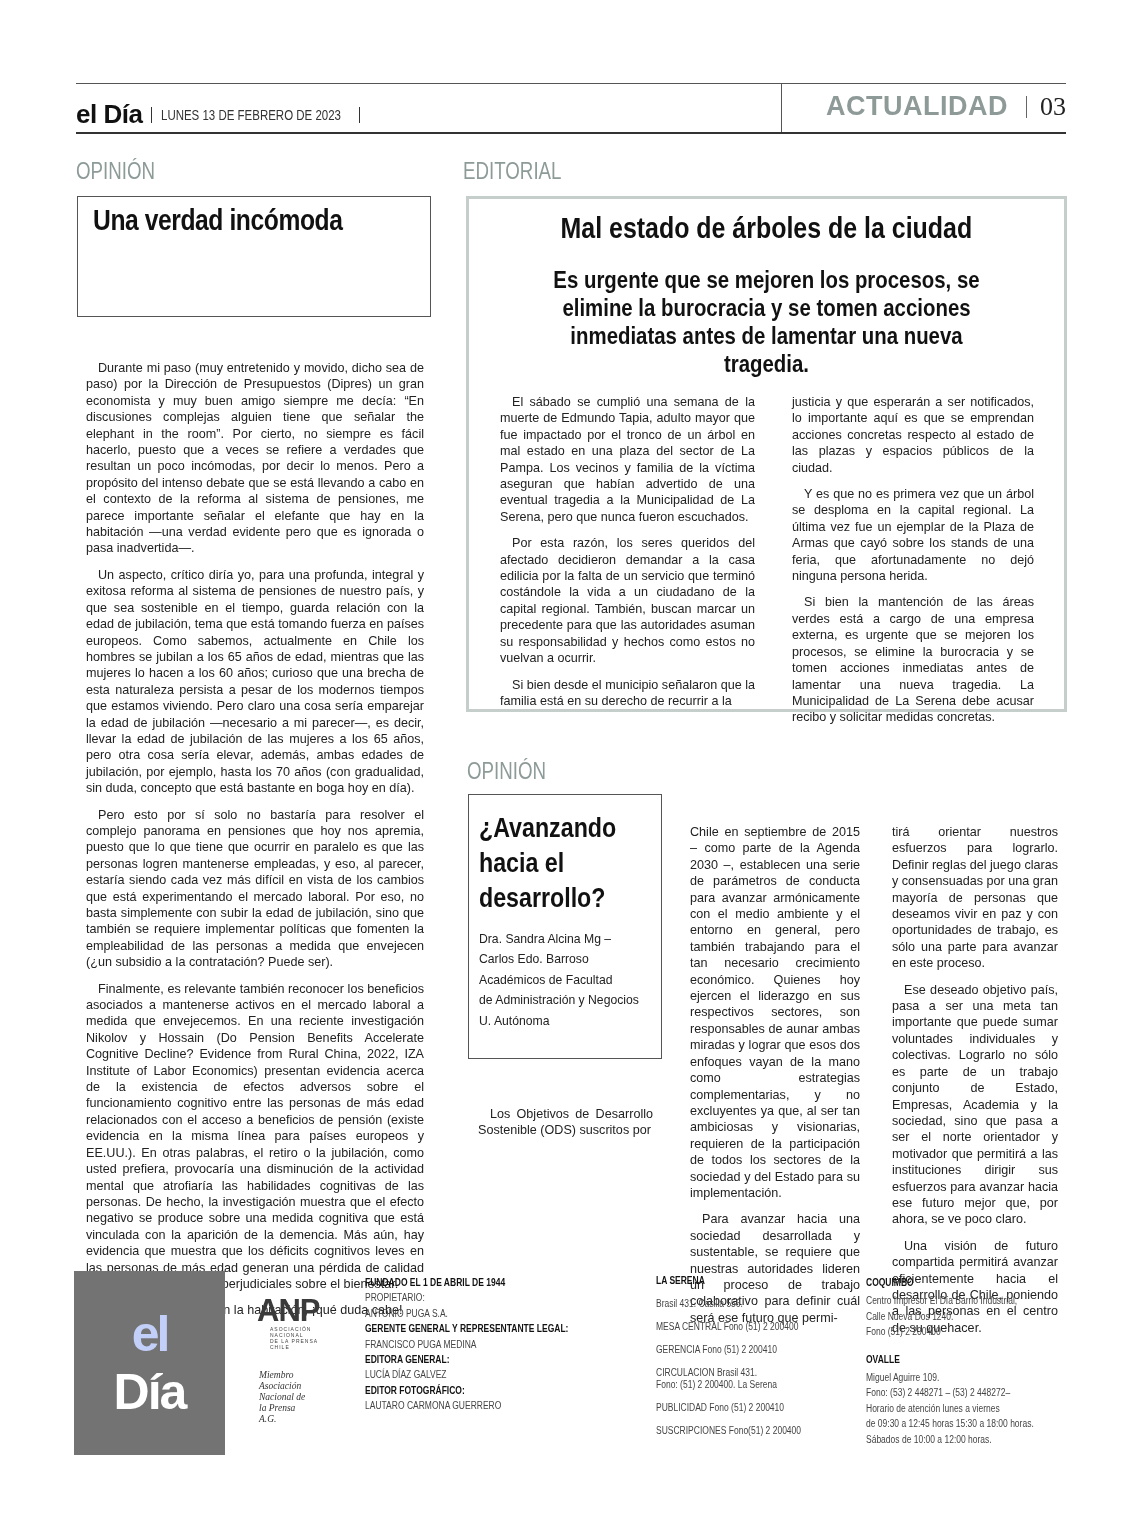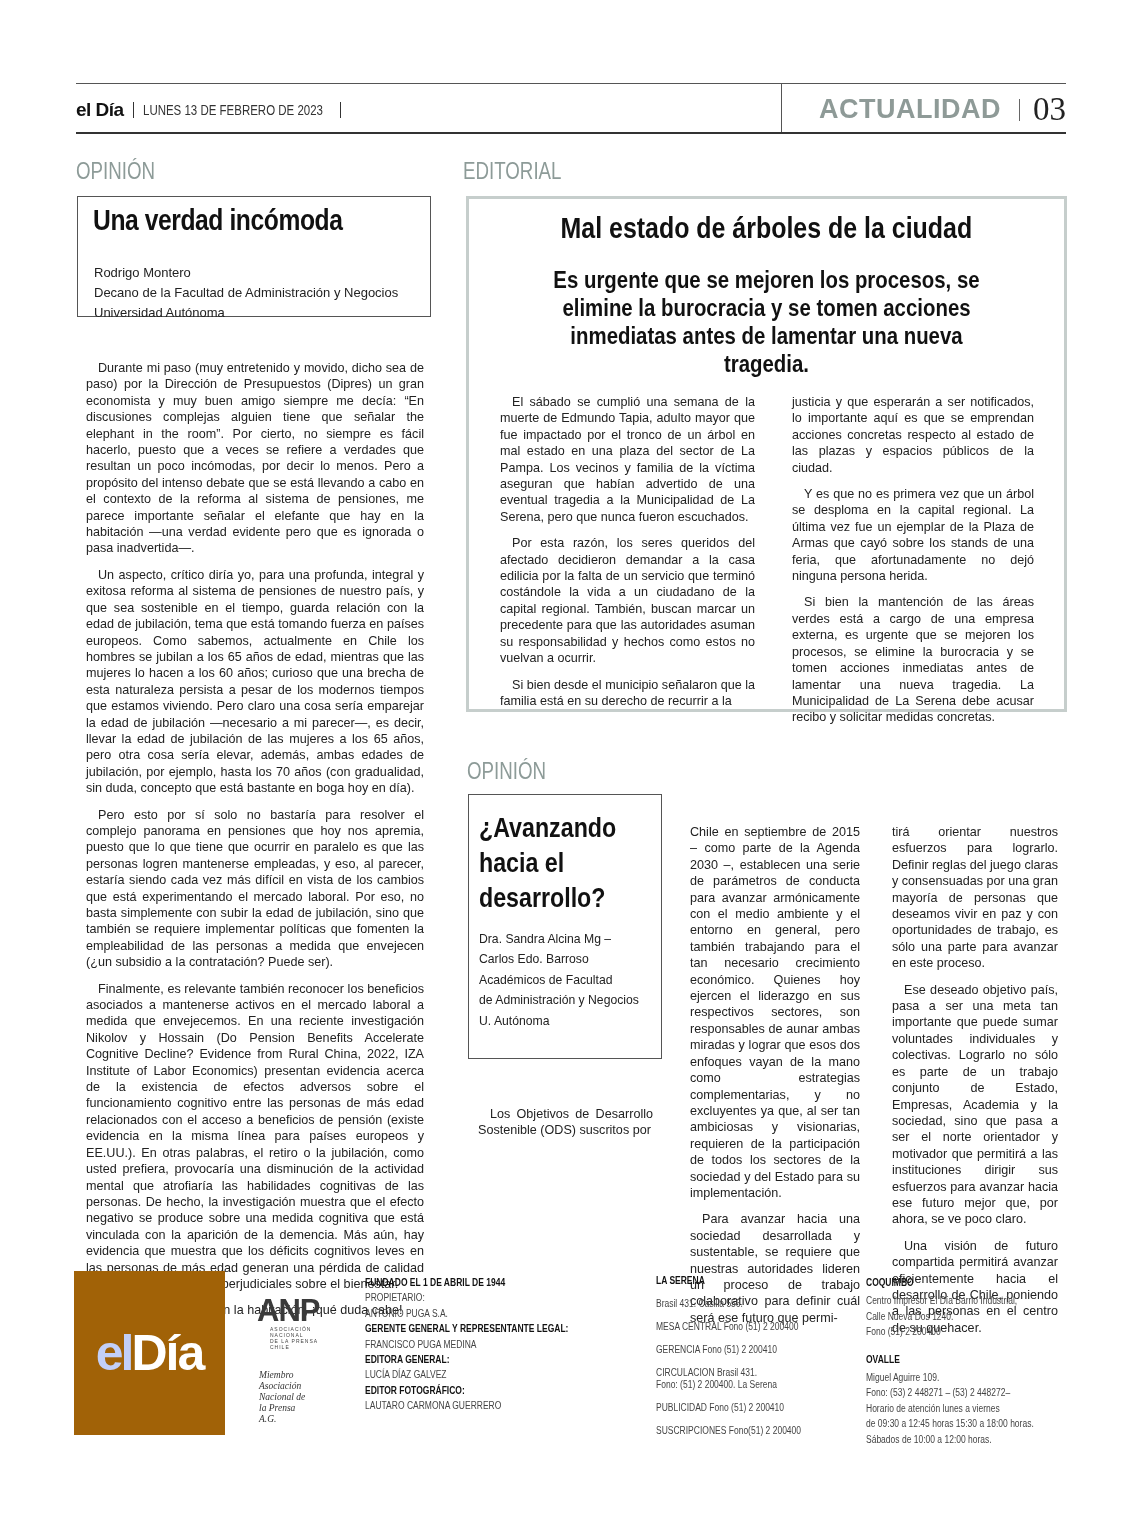--- a/index.html
+++ b/index.html
@@ -4,27 +4,27 @@
 <style>
   html, body { margin: 0; padding: 0; background: #ffffff; }
   body { width: 1142px; height: 1535px; position: relative; overflow: hidden; font-family: "Liberation Sans", sans-serif; color: #1a1a1a; }
   .abs { position: absolute; }
 
   
   .top-rule { left: 76px; top: 83px; width: 990px; height: 1px; background: #555; }
   .bottom-rule { left: 76px; top: 132px; width: 990px; height: 2px; background: #333; }
   .header-vsep { left: 781px; top: 84px; width: 1px; height: 48px; background: #555; }
   .masthead { left: 76px; top: 99px; display: flex; align-items: center; font-size: 15px; }
-  .masthead .logo-text { font-weight: bold; font-size: 19px; letter-spacing: -0.5px; color: #111; }
+  .masthead .logo-text { font-weight: bold; font-size: 26px; letter-spacing: -0.5px; color: #111; }
   .masthead .bar { display: inline-block; width: 1px; height: 16px; background: #333; margin: 0 9px; }
   .masthead .date { font-family: "Liberation Sans Narrow", "Liberation Sans", sans-serif; font-size: 14px; color: #333; transform: scaleX(0.82); transform-origin: left center; display: inline-block; letter-spacing: 0px; }
   .section-right { right: 76px; top: 91px; display: flex; align-items: center; }
   .section-right .sec { font-weight: 900; font-size: 27px; color: #8e9a97; letter-spacing: 0.5px; }
   .section-right .bar { display: inline-block; width: 1px; height: 22px; background: #666; margin: 0 13px 0 18px; }
-  .section-right .pg { font-family: "Liberation Serif", serif; font-size: 33px; color: #222; }
+  .section-right .pg { font-family: "Liberation Serif", serif; font-size: 26px; color: #222; }
 
   .kicker { font-family: "Liberation Sans", sans-serif; color: #8d9b98; font-size: 24px; transform: scaleX(0.78); transform-origin: left top; letter-spacing: 0px; }
 
   
   .box1 { left: 77px; top: 196px; width: 354px; height: 121px; border: 1.5px solid #555; box-sizing: border-box; padding-left: 24px; }
   .box1 h1 { position: absolute; left: 15px; top: 7px; margin: 0; font-size: 29px; font-weight: bold; letter-spacing: -0.5px; transform: scaleX(0.85); transform-origin: left top; white-space: nowrap; color: #111; }
   .box1 .byline { position: absolute; left: 16px; top: 66px; font-size: 13px; line-height: 20px; color: #222; }
 
   .body-text { font-size: 12.6px; line-height: 16.4px; color: #222; text-align: justify; }
   .body-text p { margin: 10px; text-indent: 12px; }
@@ -41,21 +41,21 @@
 
   
   .box2 { left: 468px; top: 794px; width: 194px; height: 265px; border: 1.5px solid #555; box-sizing: border-box; }
   .box2 h2 { position: absolute; left: 10px; top: 16px; margin: 0; font-size: 27px; font-weight: bold; line-height: 35px; color: #111; transform: scaleX(0.86); transform-origin: left top; width: 200px; }
   .box2 .byline { position: absolute; left: 10px; top: 134px; font-size: 12.2px; line-height: 20.4px; color: #222; white-space: nowrap; }
   .op2-col1 { left: 468px; top: 1096px; width: 195px; }
   .op2-col2 { left: 680px; top: 814px; width: 190px; }
   .op2-col3 { left: 882px; top: 814px; width: 186px; }
 
   
-  .footer-logo { left: 74px; top: 1271px; width: 151px; height: 164px; background: #a16207; display: flex; align-items: center; justify-content: center; }
+  .footer-logo { left: 74px; top: 1271px; width: 151px; height: 184px; background: #737373; display: flex; align-items: center; justify-content: center; flex-direction: column; }
   .footer-logo .el { color: #c2cff8; font-weight: bold; font-size: 50px; letter-spacing: -3px; }
   .footer-logo .dia { color: #ffffff; font-weight: bold; font-size: 50px; letter-spacing: -2px; }
   .anp { left: 257px; top: 1296px; width: 70px; }
   .anp .letters { font-weight: bold; font-size: 31px; color: #3a3a3a; letter-spacing: -1px; line-height: 30px; }
   .anp .small { font-size: 5px; line-height: 6px; color: #444; letter-spacing: 1px; margin-left: 13px; }
   .anp-member { left: 259px; top: 1370px; font-family: "Liberation Serif", serif; font-style: italic; font-size: 9.5px; line-height: 11px; color: #333; width: 70px; }
   .staff { left: 365px; top: 1275px; font-size: 10px; line-height: 15.4px; color: #444; }
   .staff .b { font-weight: bold; color: #111; }
   .staff div { transform: scaleX(0.85); transform-origin: left top; white-space: nowrap; }
   .contact { font-size: 10px; color: #444; }
@@ -81,25 +81,20 @@
 
 <div class="abs section-right">
   <span class="sec">ACTUALIDAD</span>
   <span class="bar"></span>
   <span class="pg">03</span>
 </div>
 
 <div class="abs kicker" style="left:76px; top:157px;">OPINIÓN</div>
 <div class="abs box1">
   <h1>Una verdad incómoda</h1>
-  <div class="byline">
-    <div>Rodrigo Montero</div>
-    <div>Decano de la Facultad de Administración y Negocios</div>
-    <div>Universidad Autónoma</div>
-  </div>
 </div>
 <div class="abs body-text col1">
   <p>Durante mi paso (muy entretenido y movido, dicho sea de paso) por la Dirección de Presupuestos (Dipres) un gran economista y muy buen amigo siempre me decía: “En discusiones complejas alguien tiene que señalar the elephant in the room”. Por cierto, no siempre es fácil hacerlo, puesto que a veces se refiere a verdades que resultan un poco incómodas, por decir lo menos. Pero a propósito del intenso debate que se está llevando a cabo en el contexto de la reforma al sistema de pensiones, me parece importante señalar el elefante que hay en la habitación —una verdad evidente pero que es ignorada o pasa inadvertida—.</p>
   <p>Un aspecto, crítico diría yo, para una profunda, integral y exitosa reforma al sistema de pensiones de nuestro país, y que sea sostenible en el tiempo, guarda relación con la edad de jubilación, tema que está tomando fuerza en países europeos. Como sabemos, actualmente en Chile los hombres se jubilan a los 65 años de edad, mientras que las mujeres lo hacen a los 60 años; curioso que una brecha de esta naturaleza persista a pesar de los modernos tiempos que estamos viviendo. Pero claro una cosa sería emparejar la edad de jubilación —necesario a mi parecer—, es decir, llevar la edad de jubilación de las mujeres a los 65 años, pero otra cosa sería elevar, además, ambas edades de jubilación, por ejemplo, hasta los 70 años (con gradualidad, sin duda, concepto que está bastante en boga hoy en día).</p>
   <p>Pero esto por sí solo no bastaría para resolver el complejo panorama en pensiones que hoy nos apremia, puesto que lo que tiene que ocurrir en paralelo es que las personas logren mantenerse empleadas, y eso, al parecer, estaría siendo cada vez más difícil en vista de los cambios que está experimentando el mercado laboral. Por eso, no basta simplemente con subir la edad de jubilación, sino que también se requiere implementar políticas que fomenten la empleabilidad de las personas a medida que envejecen (¿un subsidio a la contratación? Puede ser).</p>
   <p>Finalmente, es relevante también reconocer los beneficios asociados a mantenerse activos en el mercado laboral a medida que envejecemos. En una reciente investigación Nikolov y Hossain (Do Pension Benefits Accelerate Cognitive Decline? Evidence from Rural China, 2022, IZA Institute of Labor Economics) presentan evidencia acerca de la existencia de efectos adversos sobre el funcionamiento cognitivo entre las personas de más edad relacionados con el acceso a beneficios de pensión (existe evidencia en la misma línea para países europeos y EE.UU.). En otras palabras, el retiro o la jubilación, como usted prefiera, provocaría una disminución de la actividad mental que atrofiaría las habilidades cognitivas de las personas. De hecho, la investigación muestra que el efecto negativo se produce sobre una medida cognitiva que está vinculada con la aparición de la demencia. Más aún, hay evidencia que muestra que los déficits cognitivos leves en las personas de más edad generan una pérdida de calidad de vida y tienen efectos perjudiciales sobre el bienestar.</p>
   <p>Aquí está el elefante en la habitación, ¡qué duda cabe!</p>
 </div>
 
 <div class="abs kicker" style="left:463px; top:157px;">EDITORIAL</div>

